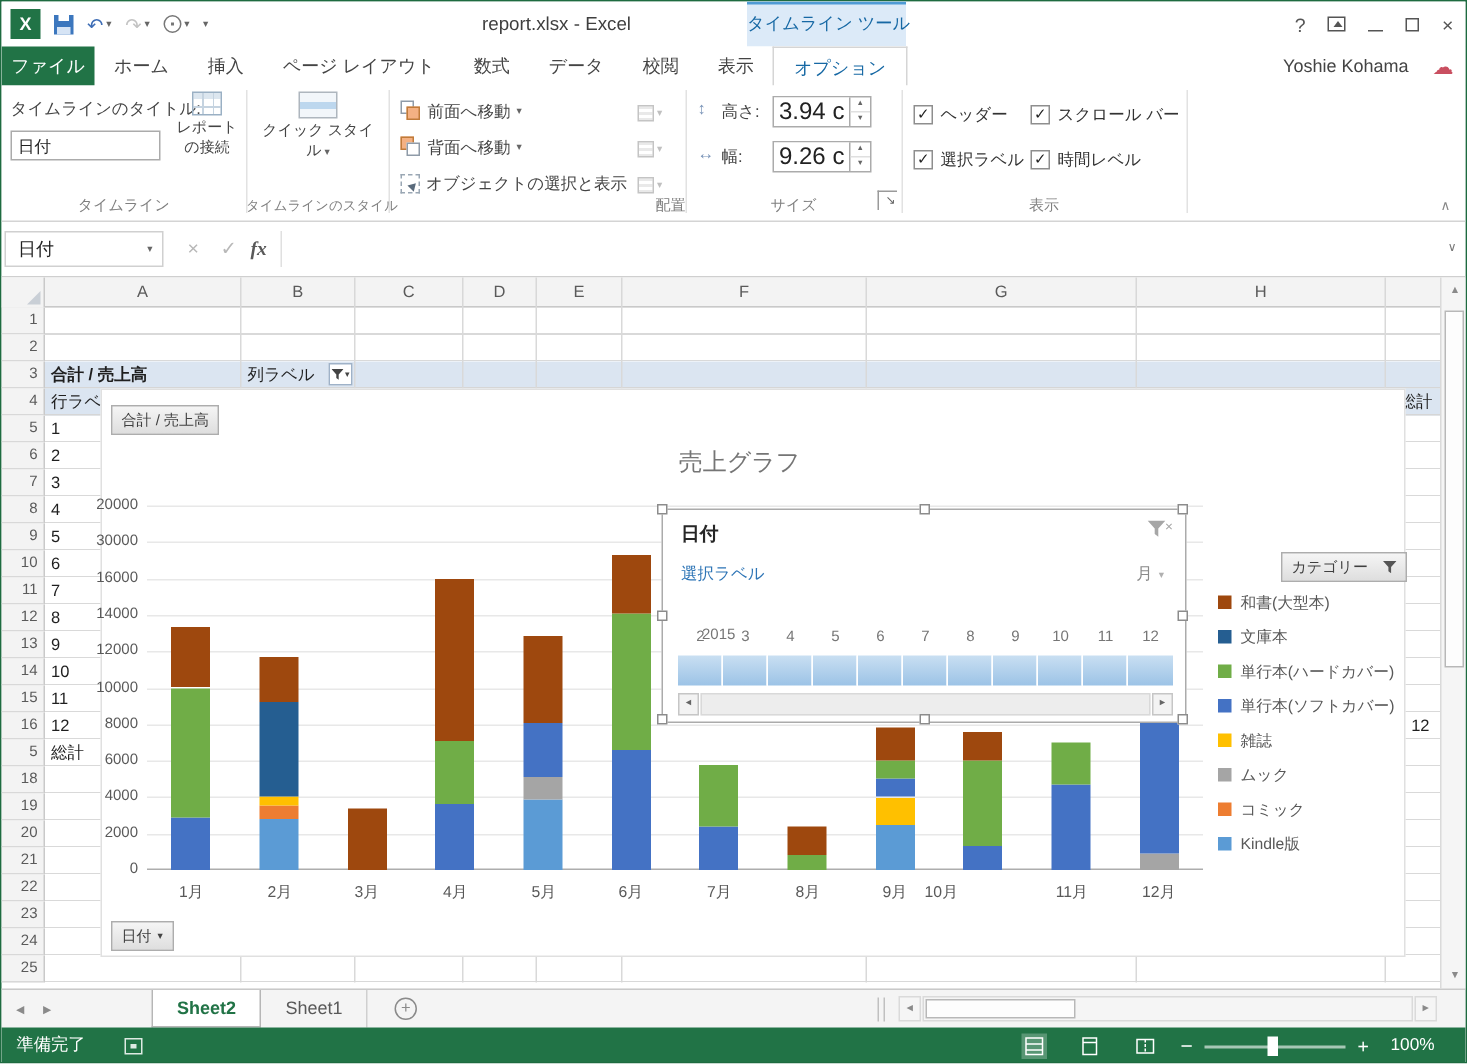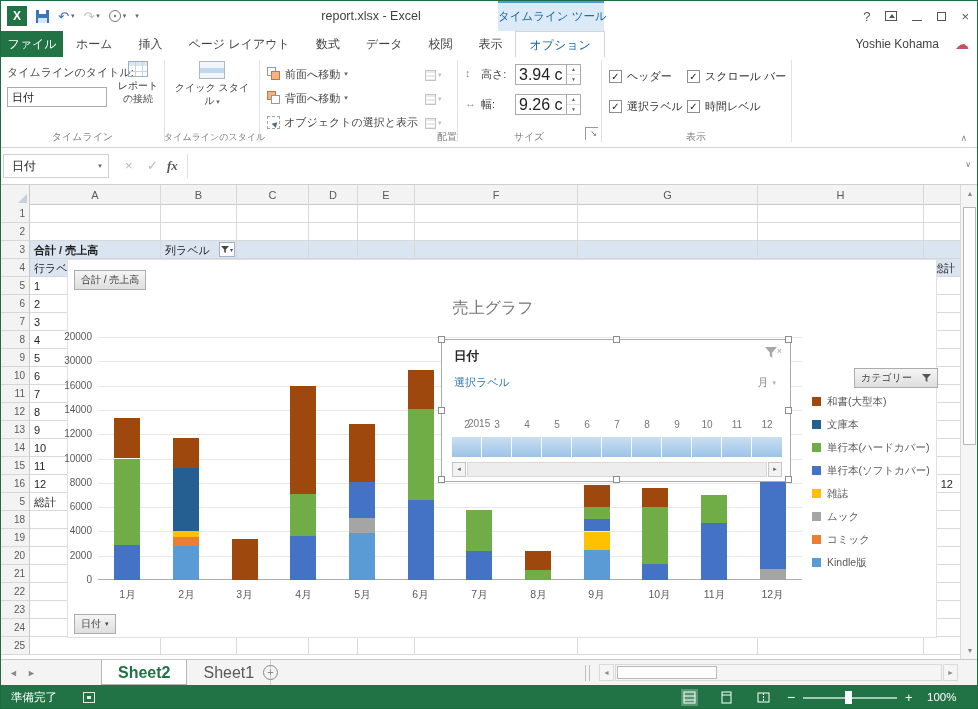--- a/index.html
+++ b/index.html
@@ -140,21 +140,21 @@
   .tcell:last-child{border-right:none;}
   .tl-scroll{position:absolute;left:10px;top:122px;width:330px;height:15px;}
   .tarr{position:absolute;top:0;width:14px;height:15px;border:1px solid #C6C6C6;background:#F3F3F3;font-size:6px;color:#666;text-align:center;line-height:13px;}
   .ttrack{position:absolute;left:15px;right:15px;top:0;height:15px;border:1px solid #D9D9D9;background:#EDEDED;}
   .handle{position:absolute;width:7px;height:7px;background:#fff;border:1px solid #8C8C8C;z-index:6;}
 
   
   .tabsbar{position:absolute;left:0;top:658px;width:100%;height:26px;background:#F4F4F4;border-top:1px solid #C9C9C9;}
   .snav{position:absolute;top:0;height:26px;line-height:26px;font-size:9px;color:#8A8A8A;}
   #sheettabs{position:absolute;left:100px;top:0;display:flex;height:25px;}
-  .stab{padding:0 16px;line-height:25px;font-size:16px;color:#595959;border-right:1px solid #CFCFCF;background:transparent;}
+  .stab{padding:0 16px;line-height:25px;font-size:12px;color:#595959;border-right:1px solid #CFCFCF;background:transparent;}
   .stab.active{background:#fff;color:#217346;font-weight:bold;border:1px solid #B6B6B6;border-top:none;}
   .plusbtn{position:absolute;left:262px;top:5px;width:15px;height:15px;border:1px solid #8A8A8A;border-radius:50%;color:#8A8A8A;font-size:11px;line-height:13px;text-align:center;}
   .splitter{position:absolute;left:584px;top:5px;width:5px;height:16px;border-left:1px solid #C0C0C0;border-right:1px solid #C0C0C0;}
   .hsc-arr{position:absolute;top:4px;width:15px;height:17px;background:#F5F5F5;border:1px solid #DADADA;font-size:7px;color:#8A8A8A;text-align:center;line-height:15px;}
   .hsc-track{position:absolute;left:614px;top:4px;width:327px;height:17px;background:#F5F5F5;border:1px solid #DADADA;}
   .hsc-thumb{position:absolute;left:1px;top:1px;width:100px;height:13px;background:#FDFDFD;border:1px solid #B8B8B8;}
 
   
   .status{position:absolute;left:0;top:684px;width:100%;height:25px;background:#217346;color:#fff;}
   .st-mode{position:absolute;left:10px;top:0;line-height:25px;font-size:11.5px;}
@@ -477,21 +477,21 @@
         <div class="xlab" style="left: 411px; width: 59px;">8月</div>
         <div class="seg" title="Kindle版 9月: 2500" style="left: 486px; bottom: 0px; height: 30px; background: rgb(91, 155, 213);"></div>
         <div class="seg" title="雑誌 9月: 1500" style="left: 486px; bottom: 30px; height: 18px; background: rgb(255, 192, 0);"></div>
         <div class="seg" title="単行本(ソフトカバー) 9月: 1000" style="left: 486px; bottom: 49px; height: 12px; background: rgb(68, 114, 196);"></div>
         <div class="seg" title="単行本(ハードカバー) 9月: 1000" style="left: 486px; bottom: 61px; height: 12px; background: rgb(112, 173, 71);"></div>
         <div class="seg" title="和書(大型本) 9月: 1800" style="left: 486px; bottom: 73px; height: 22px; background: rgb(158, 72, 14);"></div>
         <div class="xlab" style="left: 469px; width: 59px;">9月</div>
         <div class="seg" title="単行本(ソフトカバー) 10月: 1300" style="left: 544px; bottom: 0px; height: 16px; background: rgb(68, 114, 196);"></div>
         <div class="seg" title="単行本(ハードカバー) 10月: 4700" style="left: 544px; bottom: 16px; height: 57px; background: rgb(112, 173, 71);"></div>
         <div class="seg" title="和書(大型本) 10月: 1600" style="left: 544px; bottom: 73px; height: 19px; background: rgb(158, 72, 14);"></div>
-        <div class="xlab" style="left: 532px; width: 59px;">10月</div>
+        <div class="xlab" style="left: 500px; width: 59px;">10月</div>
         <div class="seg" title="単行本(ソフトカバー) 11月: 4700" style="left: 603px; bottom: 0px; height: 57px; background: rgb(68, 114, 196);"></div>
         <div class="seg" title="単行本(ハードカバー) 11月: 2300" style="left: 603px; bottom: 57px; height: 28px; background: rgb(112, 173, 71);"></div>
         <div class="xlab" style="left: 587px; width: 59px;">11月</div>
         <div class="seg" title="ムック 12月: 900" style="left: 662px; bottom: 0px; height: 11px; background: rgb(165, 165, 165);"></div>
         <div class="seg" title="単行本(ソフトカバー) 12月: 7300" style="left: 662px; bottom: 11px; height: 89px; background: rgb(68, 114, 196);"></div>
         <div class="xlab" style="left: 645px; width: 59px;">12月</div>
       </div>
     <div class="fieldbtn" style="left:786px;top:108px;width:84px;justify-content:space-between;">
       <span>カテゴリー</span>
       <svg width="9" height="9" viewBox="0 0 10 10">

